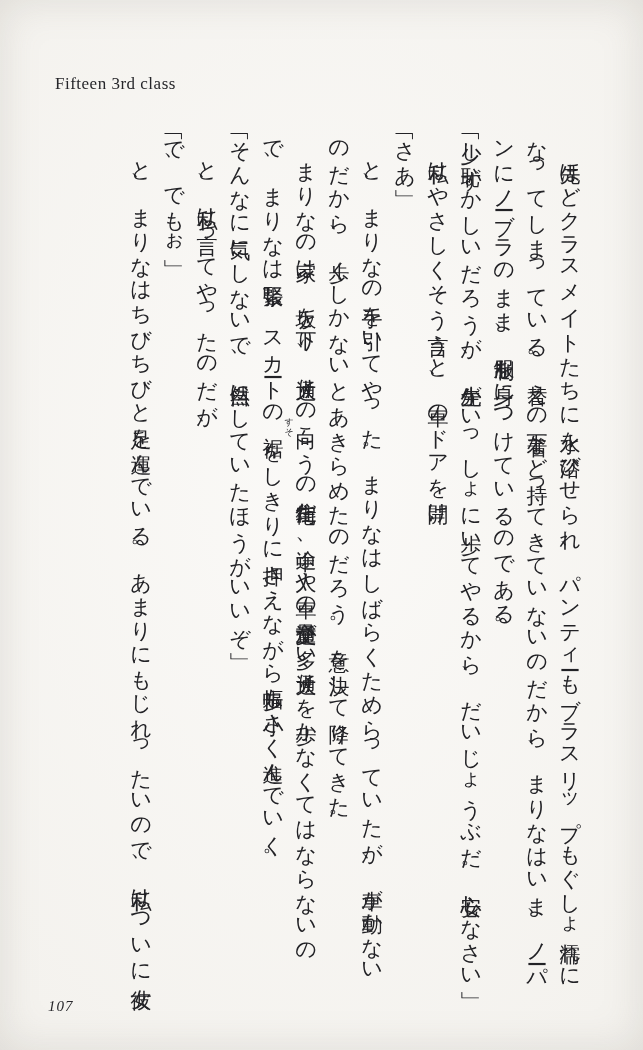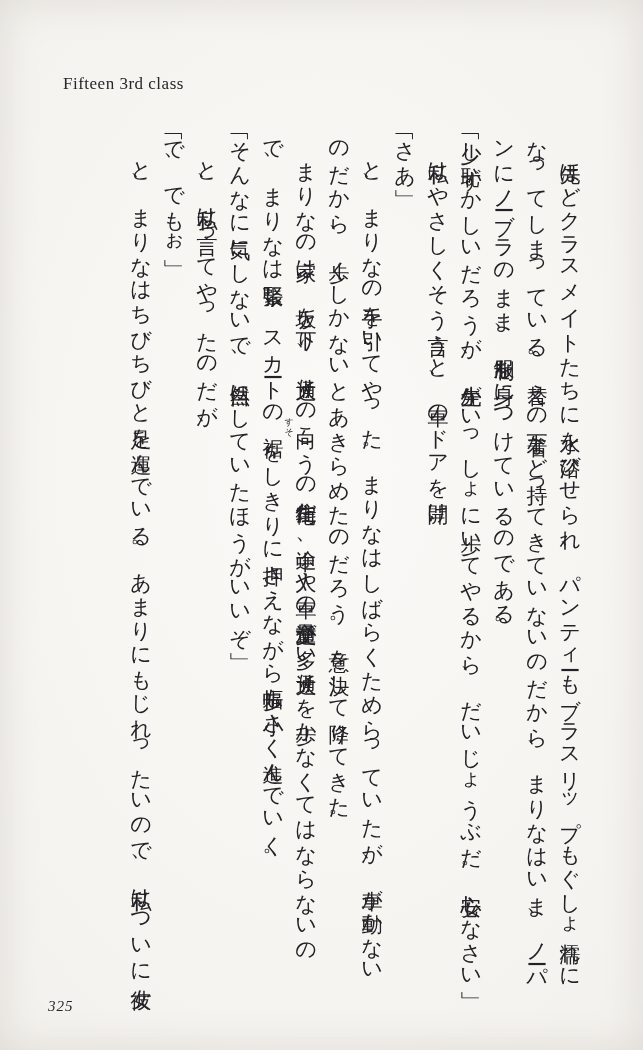--- a/index.html
+++ b/index.html
@@ -17,21 +17,21 @@
   .page {
     position: absolute;
     inset: 0;
     background:
       radial-gradient(ellipse 120% 110% at 50% 45%, rgba(255,255,255,0.45), rgba(225,222,214,0.35)),
       #f7f5f1;
     box-shadow: inset 0 0 40px rgba(120,115,105,0.18);
   }
   .running-header {
     position: absolute;
-    left: 63px;
+    left: 55px;
     top: 74px;
     font-size: 17px;
     letter-spacing: 0.5px;
     color: #26262a;
     text-align: center;
   }
   .text-block {
     position: absolute;
     top: 126px;
     right: 57px;
@@ -78,14 +78,14 @@
       <p class="para indent">私はやさしくそう言うと、車のドアを開け、</p>
       <p class="para">「さあ」</p>
       <p class="para indent">と、まりなの手を引いてやった。まりなはしばらくためらっていたが、車が動かないのだから、歩くしかないとあきらめたのだろう。意を決して降りてきた。</p>
       <p class="para indent">まりなの家は、坂を下り、大通りの向こうの住宅街だ。途中、人や車の交通量が多い大通りを歩かなくてはならないので、まりなは緊張し、スカートの<ruby>裾<rt>すそ</rt></ruby>をしきりに押さえながら歩幅も小さく進んでいく。</p>
       <p class="para">「そんなに気にしないで、自然にしていたほうがいいぞ」</p>
       <p class="para indent">と、私は言ってやったのだが、</p>
       <p class="para">「で、でもぉ」</p>
       <p class="para indent">と、まりなはちびちびと足を運んでいる。あまりにもじれったいので、私はついに彼女</p>
     </div>
 
-  <div class="page-number">325</div>
+  <div class="page-number">107</div>
 </div>
 
 </body></html>

